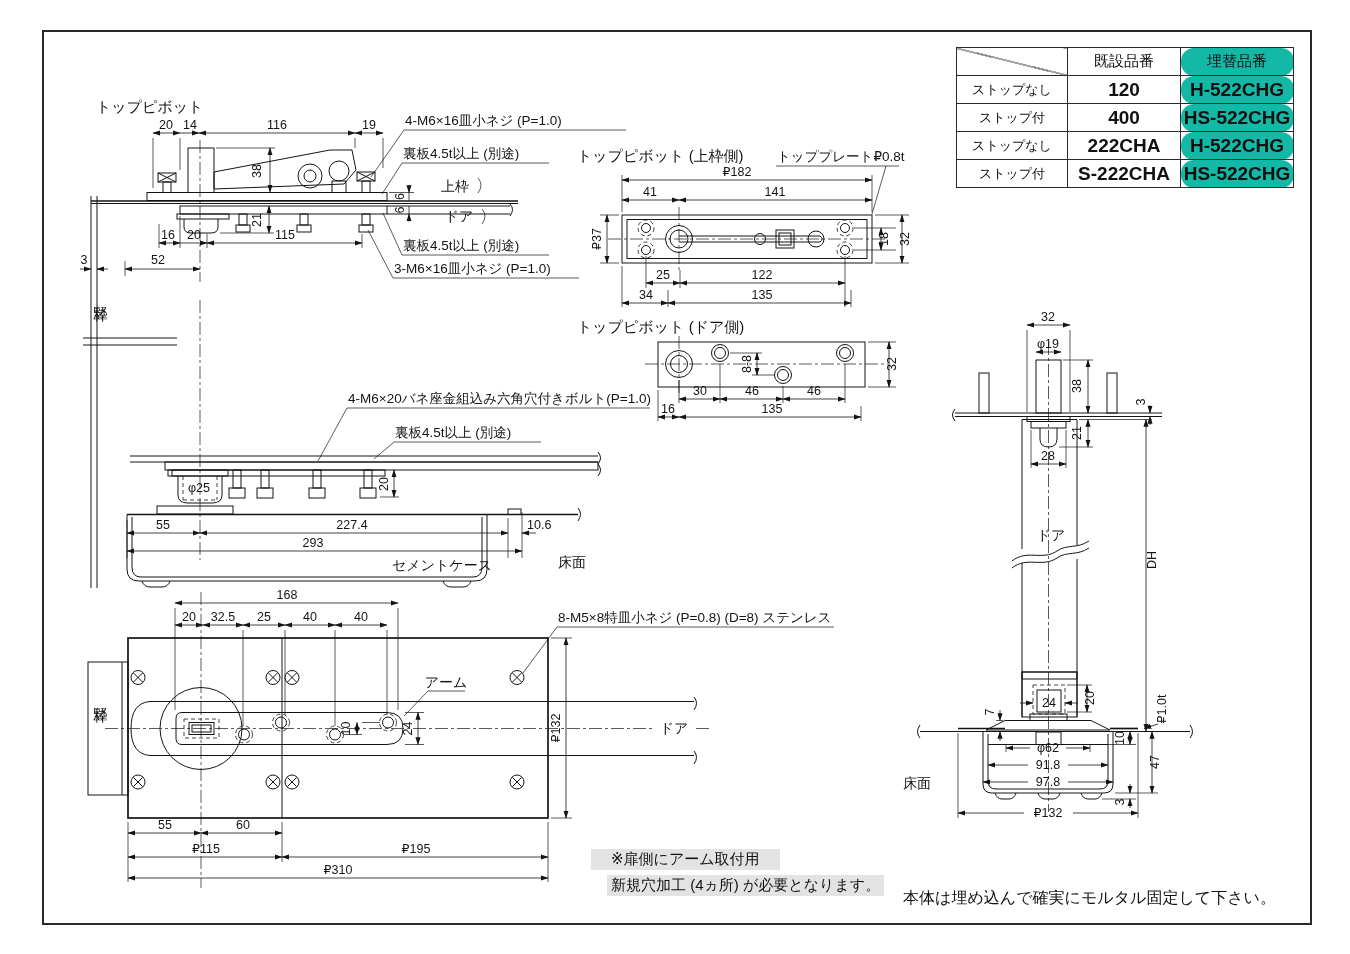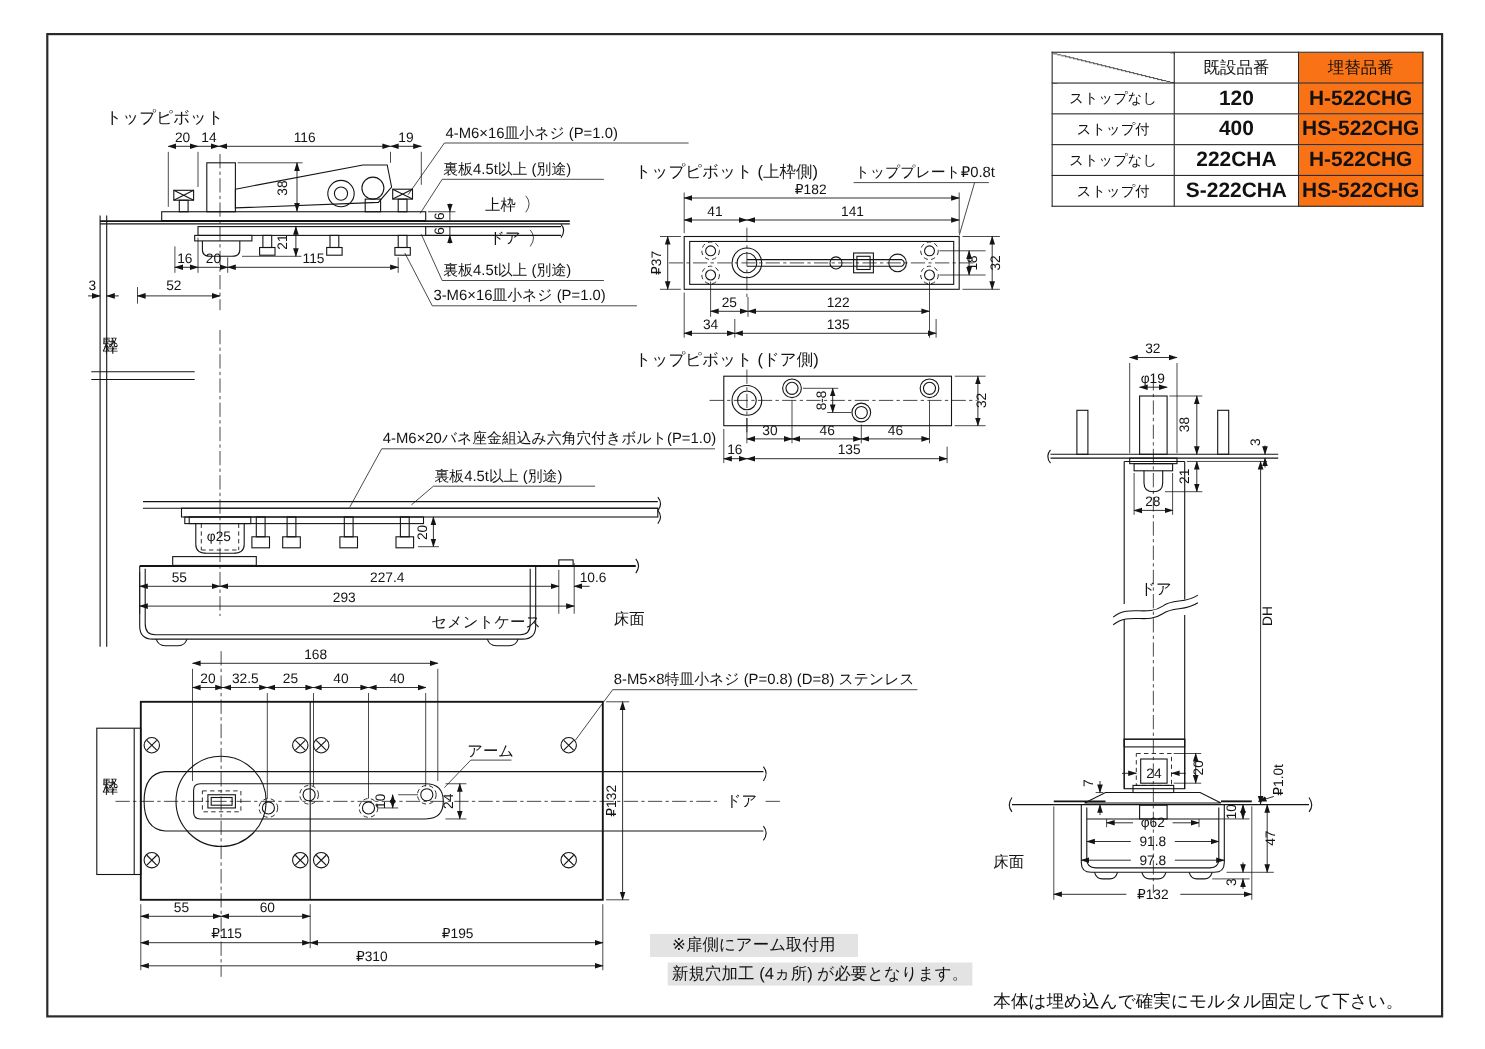--- a/index.html
+++ b/index.html
@@ -11,27 +11,27 @@
   .dt{font-size:12.5px;text-anchor:middle;}
   .ds{font-size:12.5px;}
   .lb{font-size:13.5px;}
   .lb2{font-size:14px;text-anchor:middle;}
   .ttl{font-size:15px;}
   
   .ptable{position:absolute;left:956px;top:47px;width:334px;border-collapse:collapse;table-layout:fixed;}
   .ptable td,.ptable th{border:1.5px solid #2a2a2a;height:27px;text-align:center;vertical-align:middle;
     font-size:15px;font-weight:normal;padding:0;}
   .ptable .diag{background-image:linear-gradient(to top right,transparent 49%,#444 49%,#444 51%,transparent 51%);}
-  .ptable .gray{background:#f97316;}
+  .ptable .gray{background:#14b8a6;border-radius:13px;}
   .ptable .val{font-size:19px;font-weight:bold;}
   .ptable .lab{font-size:13px;}
   
   .note1a{position:absolute;left:591px;top:849px;font-size:15px;background:#e3e3e3;padding:1px 20px;}
   .note1b{position:absolute;left:607px;top:875px;font-size:15px;background:#e3e3e3;padding:1px 4px;}
-  .note2{position:absolute;left:903px;top:888px;font-size:16px;margin-top:12px;}
+  .note2{position:absolute;left:903px;top:888px;font-size:16px;}
   .vtext{position:absolute;font-size:14px;writing-mode:vertical-rl;text-orientation:upright;letter-spacing:2px;}
   .vt1{left:92px;top:295px;}
   .vt2{left:92px;top:696px;}
 </style>
 </head>
 <body>
 
 <div class="page">
   <div class="frame"></div>
 

